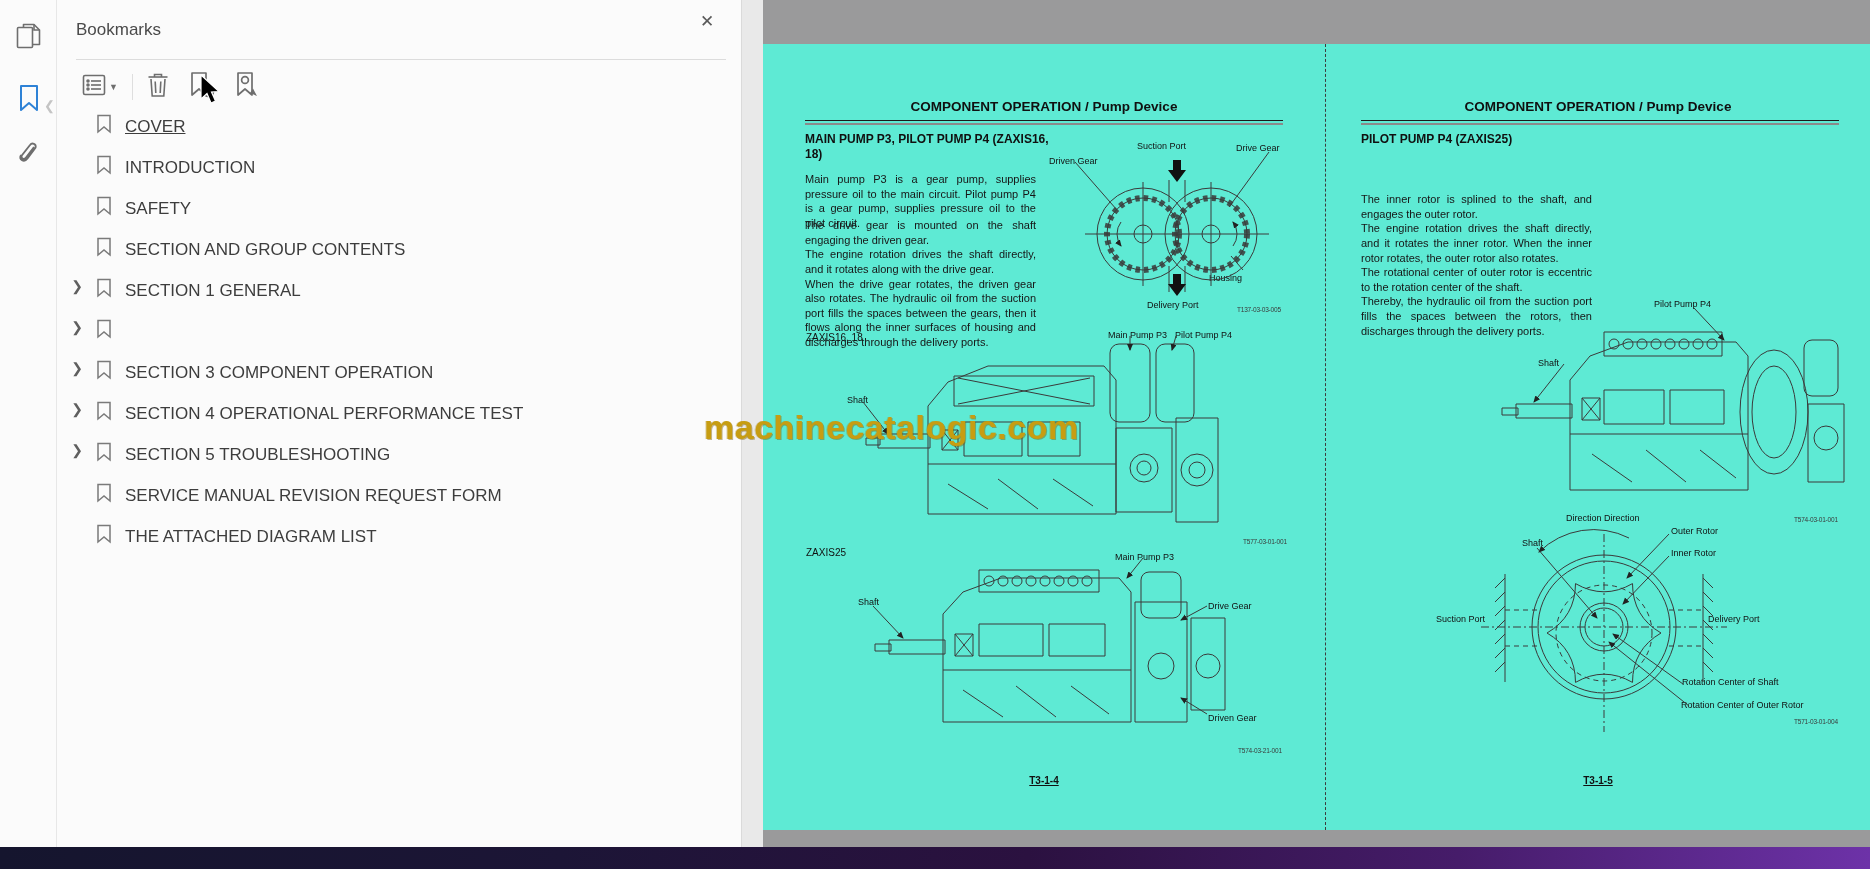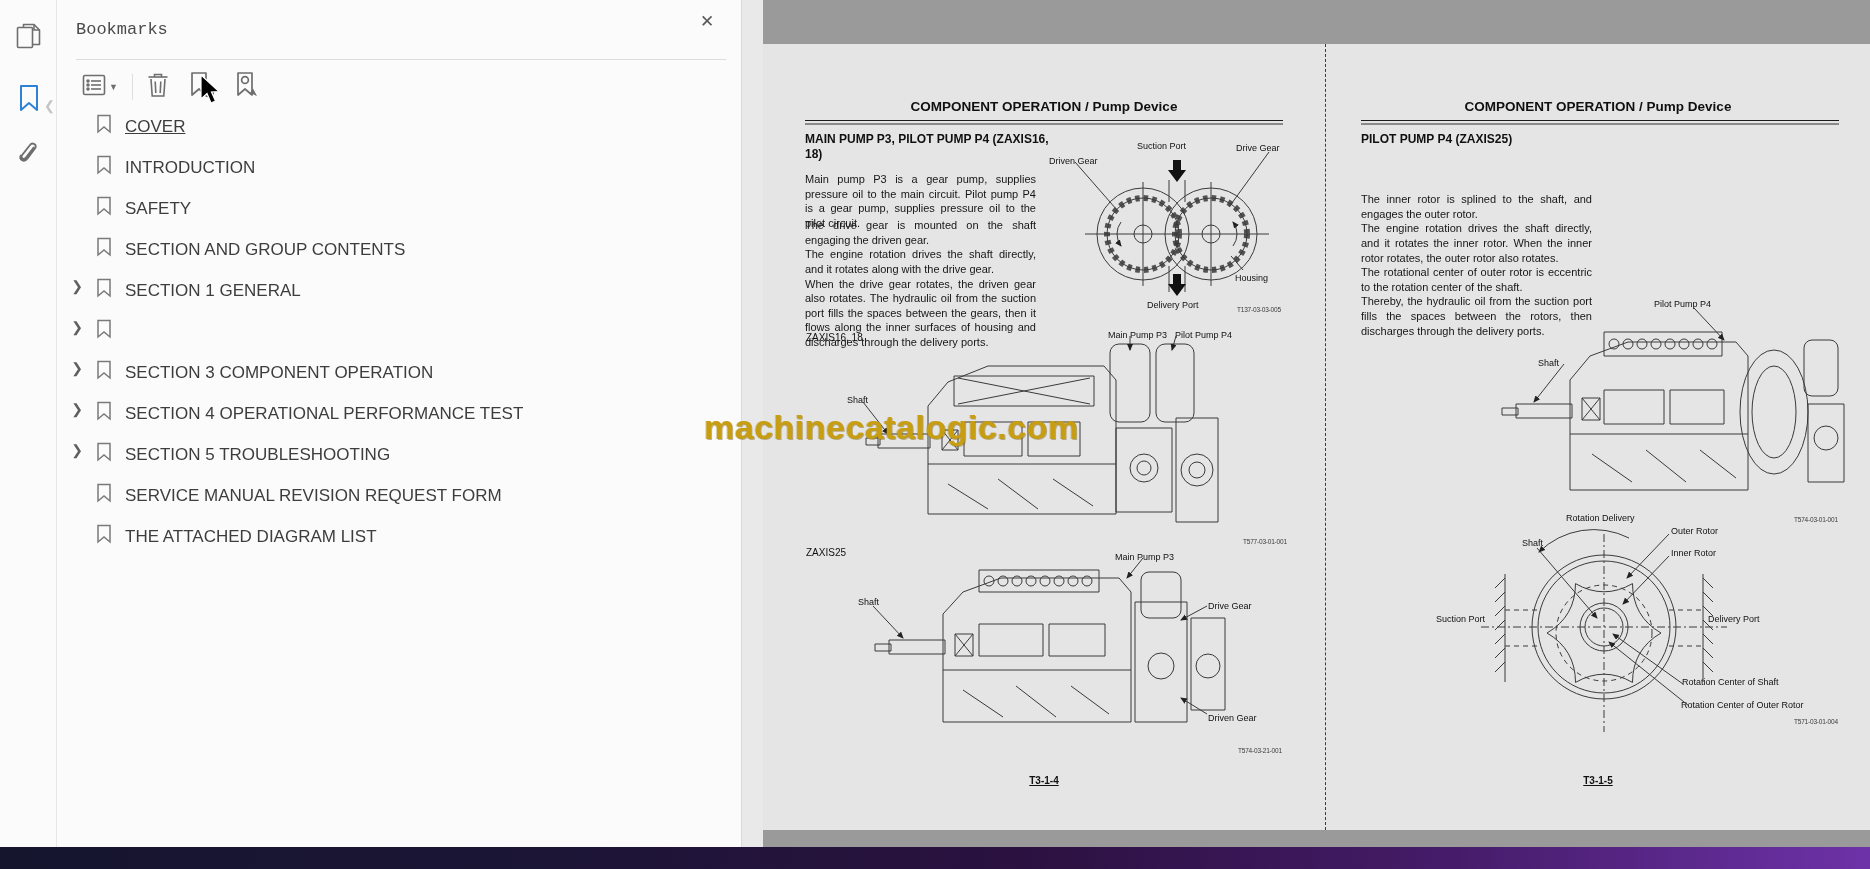--- a/index.html
+++ b/index.html
@@ -7,21 +7,21 @@
   #app{position:relative;width:1870px;height:869px;background:#fbfbfb;overflow:hidden;
        font-family:"Liberation Sans",sans-serif;-webkit-font-smoothing:antialiased;}
 
   
   .toolstrip{position:absolute;left:0;top:0;width:57px;height:847px;background:#fbfbfb;border-right:1px solid #e7e7e7;}
   .tool-btn{position:absolute;left:13px;width:32px;height:32px;display:flex;align-items:center;justify-content:center;cursor:pointer;}
   .collapse-chev{position:absolute;left:44px;top:98px;color:#c4c4c4;font-size:13px;}
 
   
   .panel{position:absolute;left:58px;top:0;width:683px;height:847px;background:#fbfbfb;}
-  .panel-title{position:absolute;left:18px;top:20px;font-size:17px;color:#4a4a4a;font-family:Liberation Mono, monospace;}
+  .panel-title{position:absolute;left:18px;top:20px;font-size:17px;color:#4a4a4a;}
   .panel-close{position:absolute;left:636px;top:8px;width:26px;height:26px;color:#5a5a5a;font-size:17px;
                display:flex;align-items:center;justify-content:center;cursor:pointer;}
   .panel-divider{position:absolute;left:18px;top:59px;width:650px;height:1px;background:#dcdcdc;}
   .panel-toolbar{position:absolute;left:18px;top:70px;height:34px;display:flex;align-items:center;}
   .pt-btn{height:32px;display:flex;align-items:center;justify-content:center;padding:0 6px;cursor:pointer;color:#6e6e6e;}
   .pt-sep{width:1px;height:26px;background:#dedede;margin:0 8px;}
   .caret{font-size:9px;color:#6e6e6e;margin-left:3px;}
 
   .bm-list{position:absolute;left:0;top:114px;width:683px;}
   .bm-row{position:relative;height:41px;display:flex;align-items:flex-start;cursor:pointer;}
@@ -30,21 +30,21 @@
   .bm-ribbon{margin-left:12px;flex:0 0 17px;}
   .bm-label{margin-left:10px;font-size:17px;color:#3d3d3d;white-space:nowrap;padding:3px 6px 4px 2px;}
   .bm-row.selected .bm-label{background:#aecbe8;outline:1px dotted #555;width:545px;color:#16191c;}
   .bm-row.cover .bm-label{text-decoration:underline;}
 
   
   .edge-strip{position:absolute;left:741px;top:0;width:22px;height:847px;background:#e9e9e9;border-left:1px solid #dadada;}
 
   
   .docarea{position:absolute;left:763px;top:0;width:1107px;height:847px;background:#9a9a9b;}
-  .spread{position:absolute;left:0;top:44px;width:1107px;height:786px;background:#e5e5e5;}
+  .spread{position:absolute;left:0;top:44px;width:1107px;height:786px;background:#5eead4;}
   .page-sep{position:absolute;left:562px;top:0;height:786px;width:0;border-left:1px dashed #3c3c3c;}
   .page{position:absolute;top:0;height:786px;}
   .pg-left{left:0;width:562px;}
   .pg-right{left:563px;width:544px;}
   .pg-header{position:absolute;top:55px;left:0;width:100%;text-align:center;font-size:13.5px;font-weight:bold;color:#101010;}
   .pg-rule{position:absolute;height:5px;border-top:1px solid #1a1a1a;}
   .pg-rule:after{content:"";display:block;margin-top:2px;height:2px;background:#8a8a8a;}
   .pg-h2{position:absolute;font-size:12px;font-weight:bold;color:#101010;line-height:1.25;}
   .pg-body{position:absolute;font-size:11px;color:#161616;line-height:1.33;text-align:justify;}
   .pg-body div{margin:0;}
@@ -249,21 +249,21 @@
         <div class="pg-body" style="left:42px;top:128px;width:231px">Main pump P3 is a gear pump, supplies pressure oil to the main circuit. Pilot pump P4 is a gear pump, supplies pressure oil to the pilot circuit.</div>
         <div class="pg-body" style="left:42px;top:174px;width:231px">
           <div>The drive gear is mounted on the shaft engaging the driven gear.</div>
           <div>The engine rotation drives the shaft directly, and it rotates along with the drive gear.</div>
           <div>When the drive gear rotates, the driven gear also rotates. The hydraulic oil from the suction port fills the spaces between the gears, then it flows along the inner surfaces of housing and discharges through the delivery ports.</div>
         </div>
 
         <span class="lbl" style="left:286px;top:112px">Driven Gear</span>
         <span class="lbl" style="left:374px;top:97px">Suction Port</span>
         <span class="lbl" style="left:473px;top:99px">Drive Gear</span>
-        <span class="lbl" style="left:472px;top:229px">Housing</span>
+        <span class="lbl" style="left:446px;top:229px">Housing</span>
         <span class="lbl" style="left:384px;top:256px">Delivery Port</span>
         <span class="fig" style="left:474px;top:262px">T137-03-03-005</span>
         <svg class="art" style="left:302px;top:108px" width="216" height="150" viewBox="0 0 216 150" fill="none" stroke="#3a3a3a" stroke-width="1">
           <circle cx="78" cy="82" r="46"></circle>
             <circle cx="146" cy="82" r="46"></circle>
           <circle cx="78" cy="82" r="36" stroke-width="6" stroke-dasharray="4.5,4" opacity="0.85"></circle>
           <circle cx="146" cy="82" r="36" stroke-width="6" stroke-dasharray="4.5,4" opacity="0.85"></circle>
           <circle cx="78" cy="82" r="36"></circle>
             <circle cx="146" cy="82" r="36"></circle>
           <circle cx="78" cy="82" r="9"></circle>
@@ -402,21 +402,21 @@
             <line x1="226" y1="138" x2="262" y2="166"></line>
           <ellipse cx="300" cy="100" rx="34" ry="62"></ellipse>
             <ellipse cx="300" cy="100" rx="22" ry="46"></ellipse>
           <rect x="330" y="28" width="34" height="56" rx="8"></rect>
           <rect x="334" y="92" width="36" height="78"></rect>
           <circle cx="352" cy="126" r="12"></circle>
           <line x1="220" y1="-4" x2="250" y2="28" marker-end="url(#ah)"></line>
           <line x1="90" y1="52" x2="60" y2="90" marker-end="url(#ah)"></line>
         </svg>
 
-        <span class="lbl" style="left:240px;top:469px">Rotation Delivery</span>
+        <span class="lbl" style="left:240px;top:469px">Direction Direction</span>
         <span class="lbl" style="left:345px;top:482px">Outer Rotor</span>
         <span class="lbl" style="left:345px;top:504px">Inner Rotor</span>
         <span class="lbl" style="left:196px;top:494px">Shaft</span>
         <span class="lbl" style="left:110px;top:570px">Suction Port</span>
         <span class="lbl" style="left:382px;top:570px">Delivery Port</span>
         <span class="lbl" style="left:356px;top:633px">Rotation Center of Shaft</span>
         <span class="lbl" style="left:355px;top:656px">Rotation Center of Outer Rotor</span>
         <span class="fig" style="left:468px;top:674px">T571-03-01-004</span>
         <svg class="art" style="left:95px;top:482px" width="420" height="240" viewBox="0 0 420 240" fill="none" stroke="#3a3a3a" stroke-width="1">
           <circle cx="183" cy="101" r="72"></circle>

